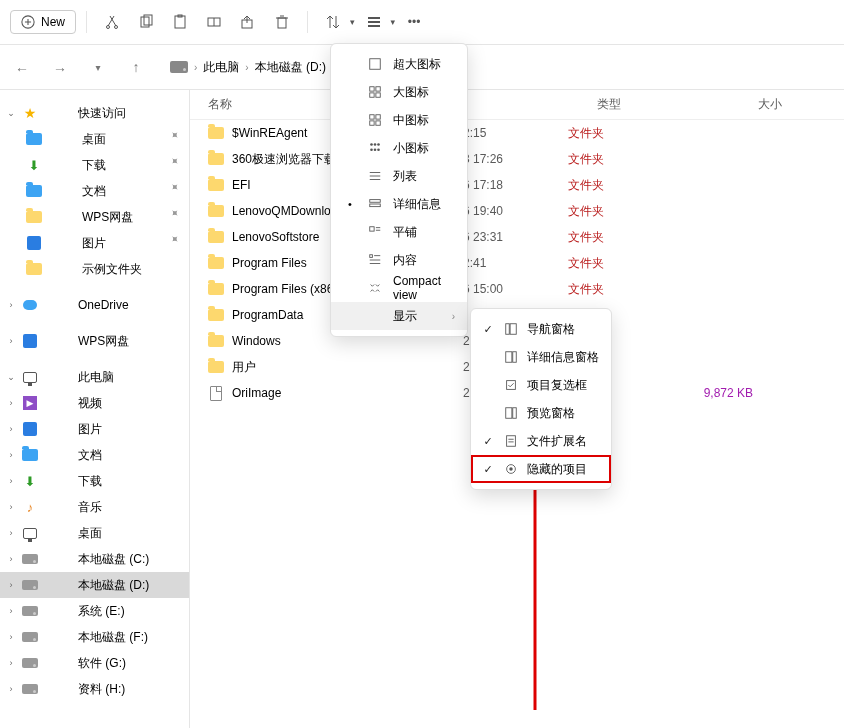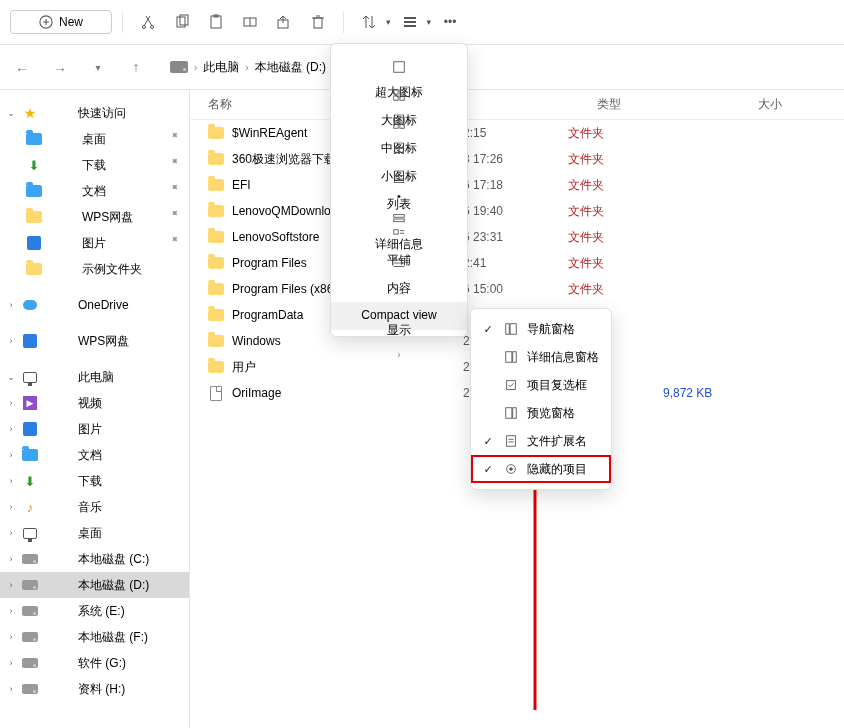--- a/index.html
+++ b/index.html
@@ -1,20 +1,20 @@
 <!DOCTYPE html>
 <html><head>
 <meta charset="utf-8">
 <style>
 * { margin: 0; padding: 0; box-sizing: border-box; font-family: "Microsoft YaHei", "Segoe UI", sans-serif; font-size: 12px; }
 body { background: #fff; width: 844px; height: 728px; overflow: hidden; position: relative; }
 
 
 .toolbar { height: 45px; display: flex; align-items: center; padding: 0 10px; gap: 4px; border-bottom: 1px solid #e5e5e5; }
-.new-btn { display: flex; align-items: center; gap: 6px; padding: 4px 28px; border: 1px solid #ccc; border-radius: 4px; background: #fff; }
+.new-btn { display: flex; align-items: center; gap: 6px; padding: 4px 10px; border: 1px solid #ccc; border-radius: 4px; background: #fff; }
 .tb-sep { width: 1px; height: 22px; background: #e5e5e5; margin: 0 6px; }
 .tb-icon { width: 30px; height: 30px; display: flex; align-items: center; justify-content: center; color: #555; }
 .tb-icon svg { width: 16px; height: 16px; }
 .sort-chev, .view-chev { font-size: 9px; color: #555; margin-left: -2px; }
 
 
 .navbar { height: 45px; display: flex; align-items: center; padding: 0 8px; gap: 10px; border-bottom: 1px solid #e5e5e5; }
 .nav-arrow { width: 28px; height: 28px; display: flex; align-items: center; justify-content: center; color: #777; font-size: 14px; }
 .breadcrumb { display: flex; align-items: center; gap: 6px; margin-left: 10px; }
 .bc-disk { width: 18px; height: 12px; background: #888; border-radius: 2px; position: relative; }
@@ -56,25 +56,25 @@
 
 .columns { display: flex; height: 30px; align-items: center; padding-left: 18px; color: #5a5a5a; border-bottom: 1px solid #eee; }
 .col-name { width: 255px; }
 .col-date { width: 105px; }
 .col-type { width: 95px; margin-left: 29px; }
 .col-size { width: 90px; text-align: right; }
 .row { display: flex; align-items: center; height: 26px; padding-left: 18px; }
 .rc-name { width: 255px; display: flex; align-items: center; gap: 8px; }
 .rc-date { width: 105px; color:#5a5a5a; }
 .rc-type { width: 95px; color:#b91c1c; }
-.rc-size { width: 90px; text-align: left; color:#1d4ed8; }
+.rc-size { width: 90px; text-align: right; color:#a21caf; }
 
 
 .view-menu { position: absolute; top: -47px; left: 140px; width: 138px; background: #fff; border: 1px solid #e0e0e0; border-radius: 6px; box-shadow: 0 6px 20px rgba(0,0,0,.15); padding: 6px 0; z-index: 10; }
-.vm-item { display: flex; align-items: center; height: 28px; padding: 0 12px; gap: 10px; flex-direction: column; }
+.vm-item { display: flex; align-items: center; height: 28px; padding: 0 12px; gap: 10px; }
 .vm-item.hl { background: #f0f0f0; }
 .vm-check { width: 14px; text-align: center; font-size: 11px; }
 .vm-icon { width: 16px; display: flex; justify-content: center; color: #555; }
 .vm-icon svg { width:14px; height:14px; }
 .vm-label { flex: 1; }
 .vm-sub { font-size: 10px; color: #888; }
 
 
 .show-menu { position: absolute; top: 218px; left: 280px; width: 142px; background: #fff; border: 1px solid #e0e0e0; border-radius: 6px; box-shadow: 0 6px 20px rgba(0,0,0,.15); padding: 6px 0; z-index: 11; }
 .sm-item { display: flex; align-items: center; height: 28px; padding: 0 10px; gap: 8px; }

